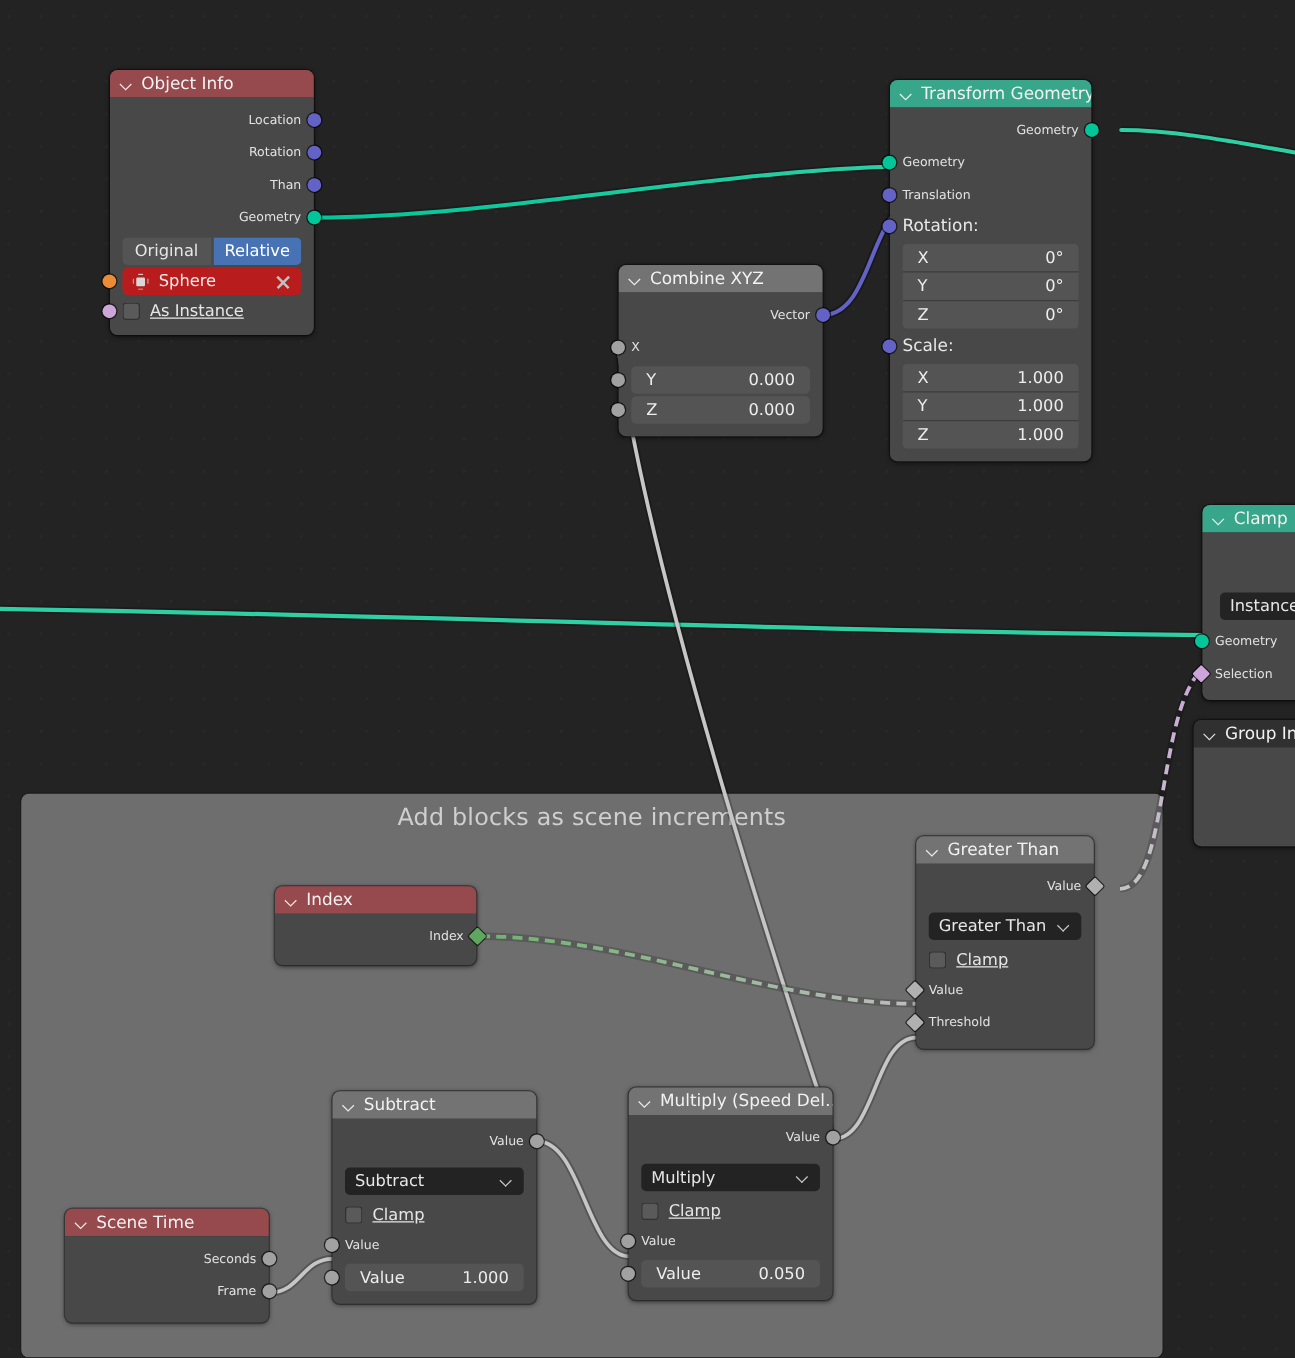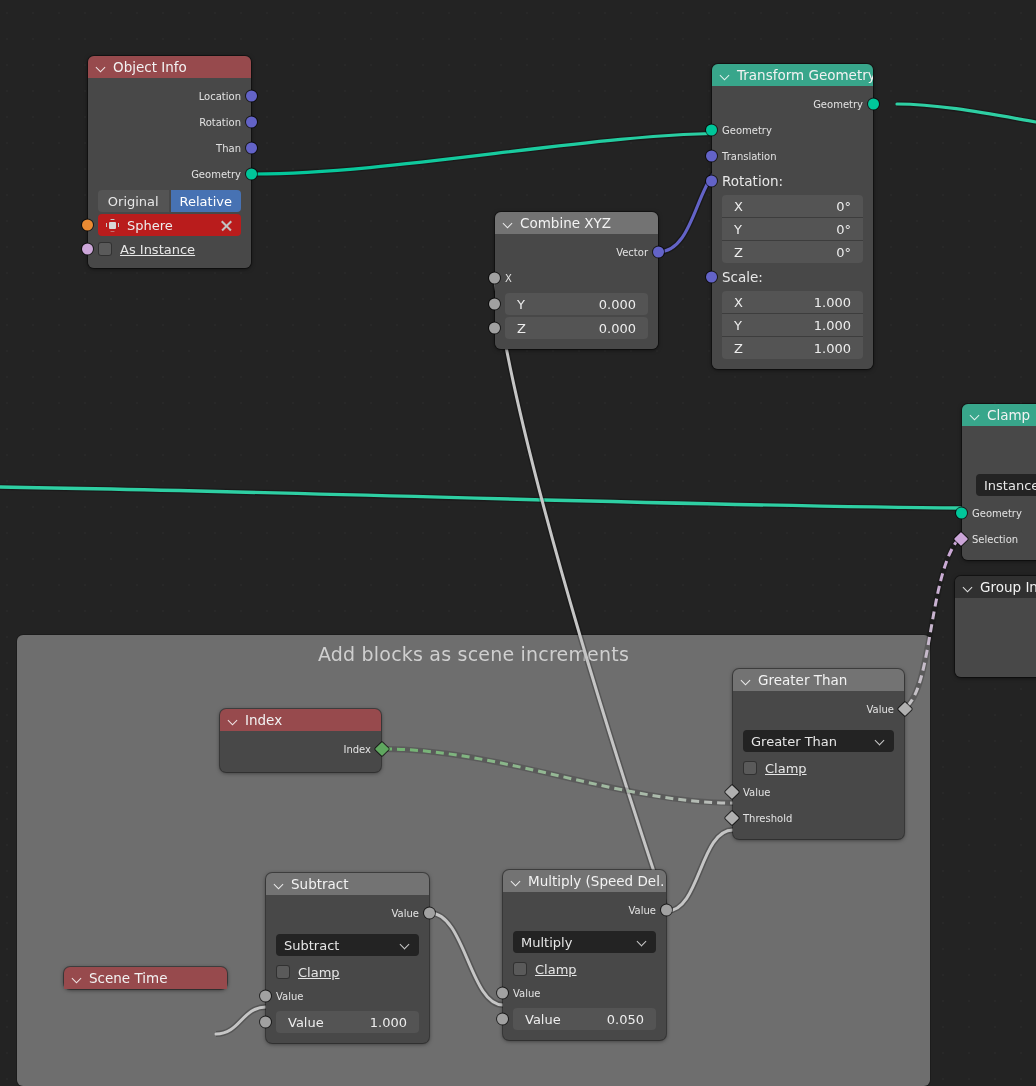--- a/index.html
+++ b/index.html
@@ -477,21 +477,21 @@
       <span>Index</span>
     </div>
     <div class="node-body" style="padding-bottom:10px;">
       <div class="row out">
         <span class="row-label">Index</span>
         <span class="sock right field-int diamond"></span>
       </div>
     </div>
   </div>
 
-  <div class="node" style="left:733px; top:669px; width:171px;">
+  <div class="node" style="left:733px; top:669px; width:142px;">
     <div class="node-header conv">
       <span class="chev"></span>
       <span>Greater Than</span>
     </div>
     <div class="node-body">
       <div class="row out">
         <span class="row-label">Value</span>
         <span class="sock right field-val diamond"></span>
       </div>
       <div class="widget w-dropdown" style="margin-top:8px;">
@@ -566,20 +566,30 @@
         <span class="row-label">Value</span>
       </div>
       <div class="widget w-num">
         <span class="nk">Value</span>
         <span class="nv">0.050</span>
         <span class="sock left val" style="left:-16px;"></span>
       </div>
     </div>
   </div>
 
-  <div class="node" style="left:64px; top:967px; width:163px;text-align:center;">
+  <div class="node" style="left:52px; top:967px; width:163px;text-align:center;">
     <div class="node-header input">
       <span class="chev"></span>
       <span>Scene Time</span>
     </div>
+    <div class="node-body" style="padding-bottom:12px;">
+      <div class="row out">
+        <span class="row-label">Seconds</span>
+        <span class="sock right val"></span>
+      </div>
+      <div class="row out">
+        <span class="row-label">Frame</span>
+        <span class="sock right val"></span>
+      </div>
+    </div>
   </div>
 
 </div>
 
 </body></html>

